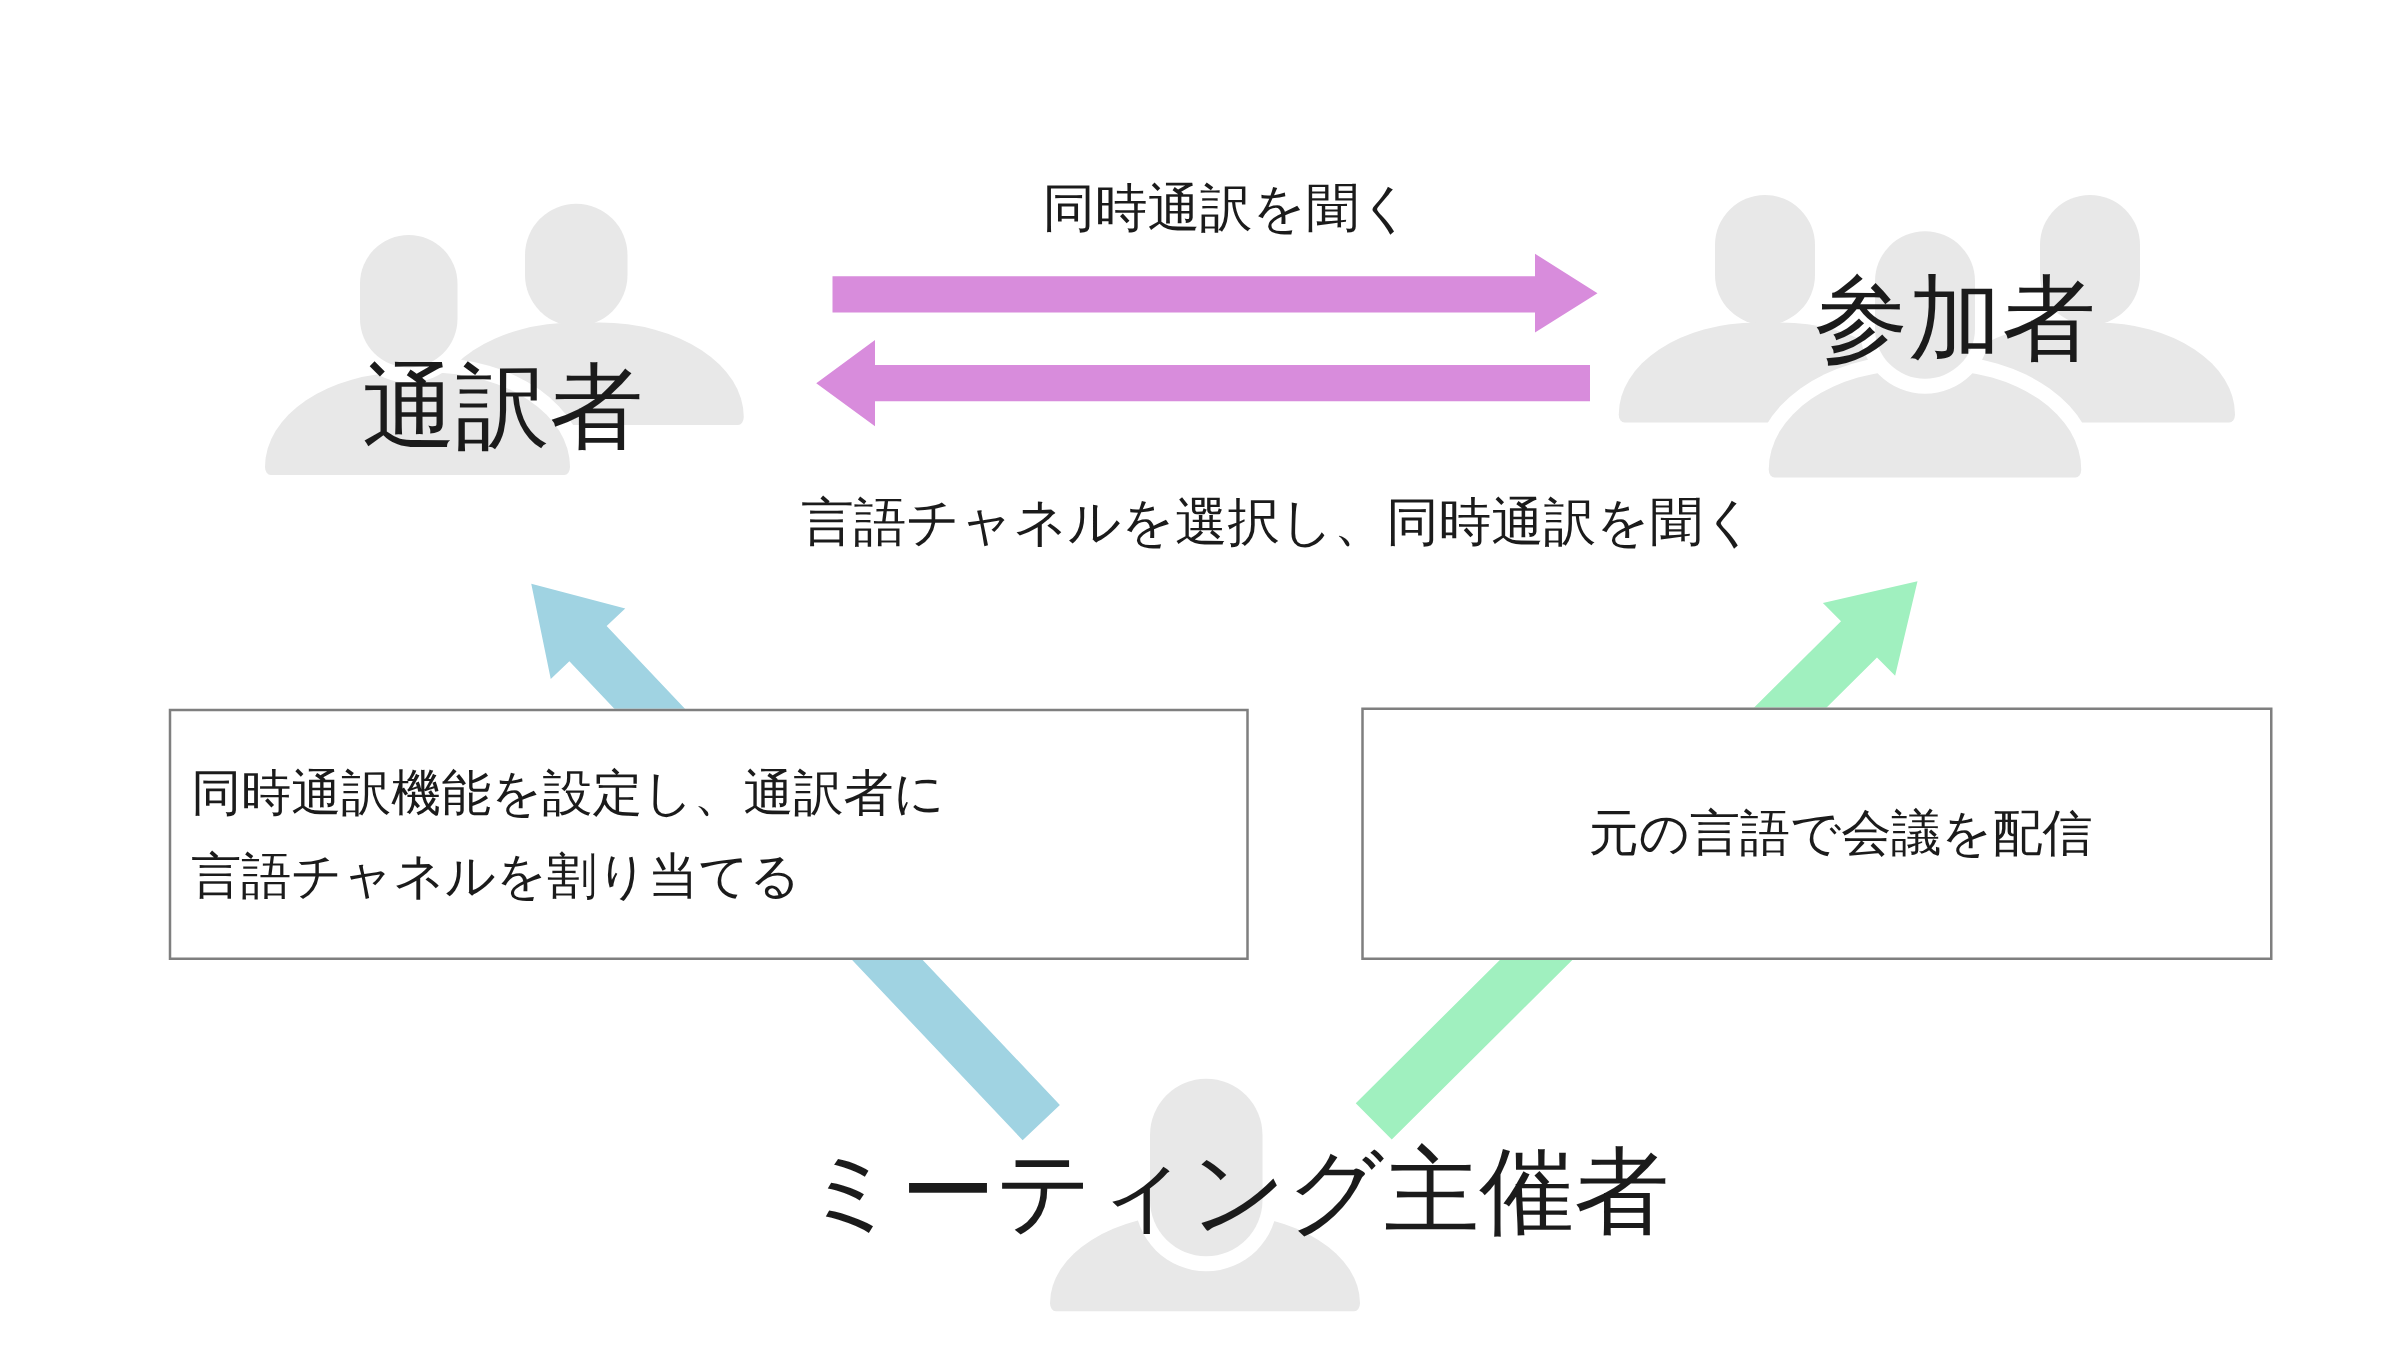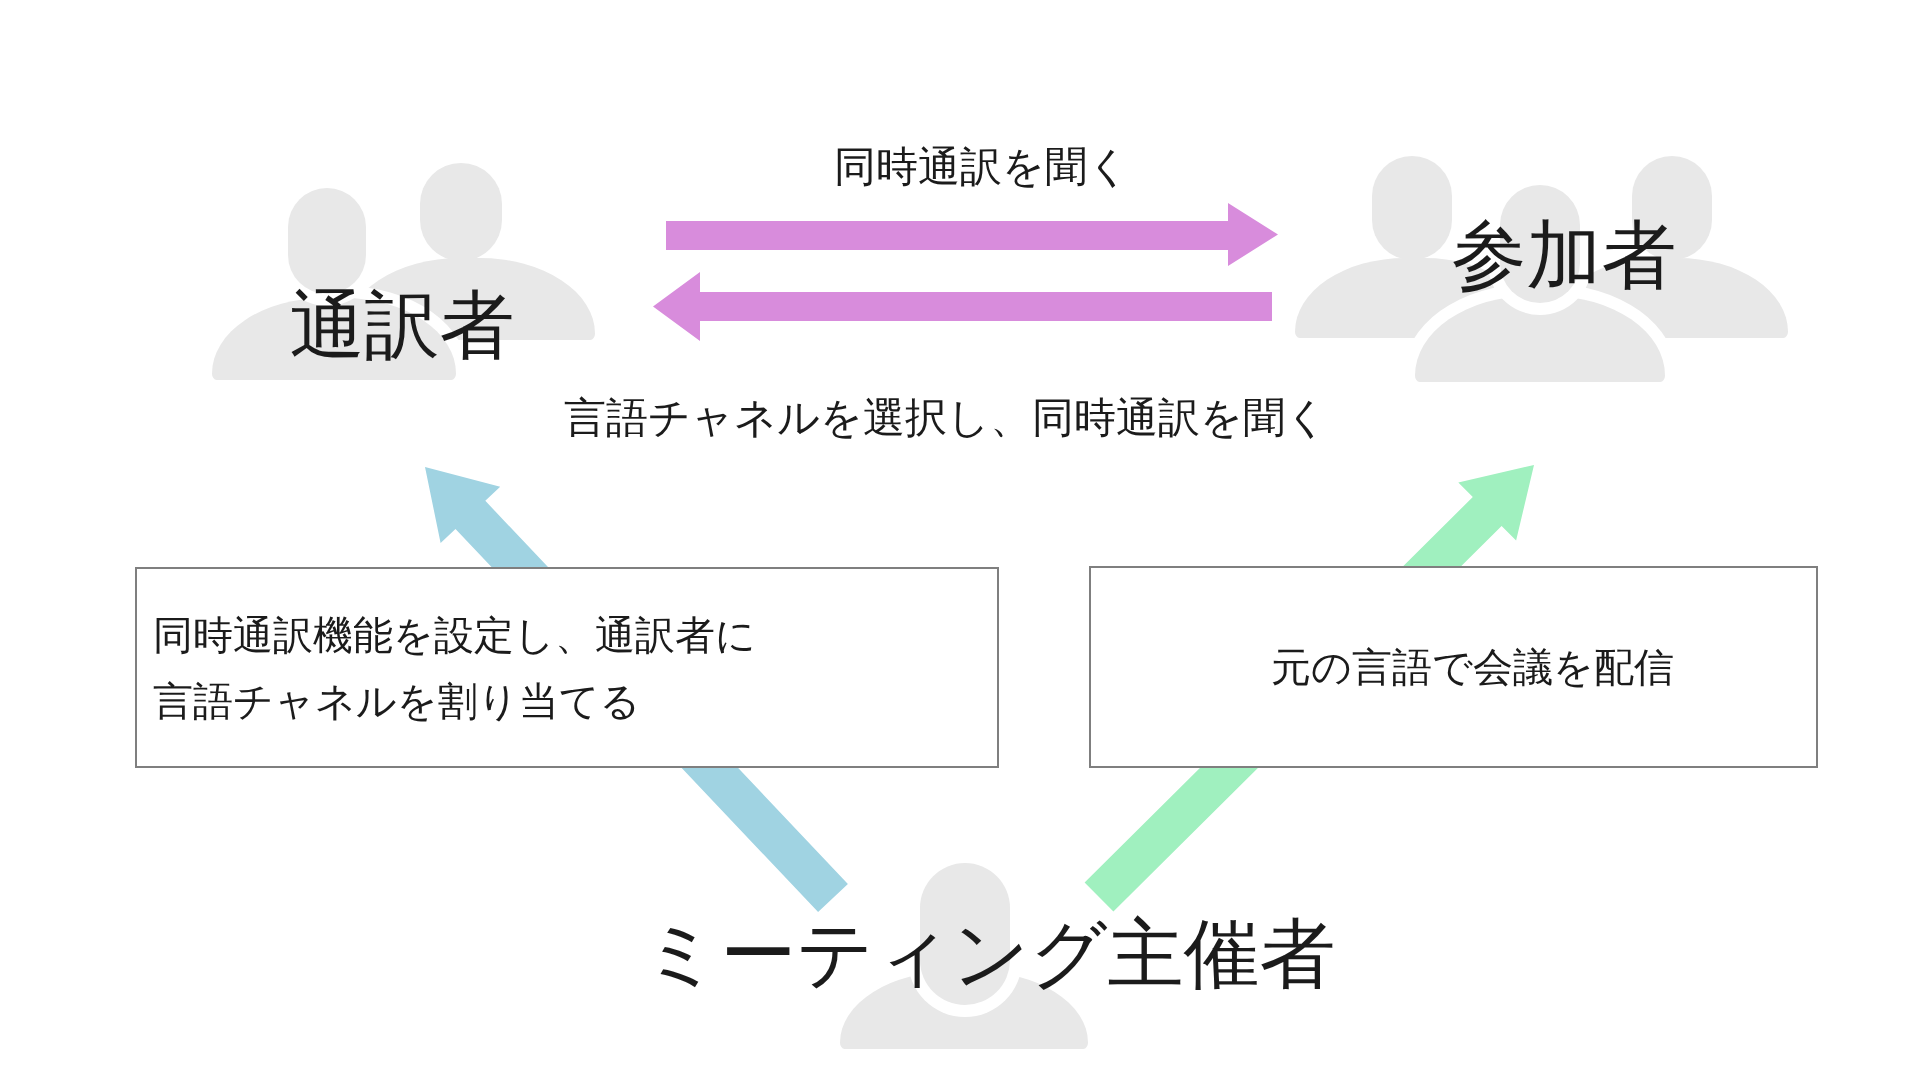--- a/index.html
+++ b/index.html
@@ -62,18 +62,18 @@
 
   <div class="note-box left-note" style="left:135px;top:567px;width:864px;height:201px;padding-left:16px;">
     <span>同時通訳機能を設定し、通訳者に</span>
     <span>言語チャネルを割り当てる</span>
   </div>
   <div class="note-box right-note" style="left:1089px;top:566px;width:729px;height:202px;">
     <span>元の言語で会議を配信</span>
   </div>
 
   <div class="label flow-label centered" style="left:982px;top:145px;">同時通訳を聞く</div>
-  <div class="label flow-label centered" style="left:946px;top:396px;">言語チャネルを選択し、同時通訳を聞く</div>
+  <div class="label flow-label centered" style="left:1023px;top:396px;">言語チャネルを選択し、同時通訳を聞く</div>
   <div class="label node-label centered" style="left:402px;top:254px;margin-top:32px;">通訳者</div>
   <div class="label node-label centered" style="left:989px;top:914px;font-size:76px;">ミーティング主催者</div>
   <div class="label node-label centered" style="left:1564px;top:216px;">参加者</div>
 
 </div>
 
 </body></html>

